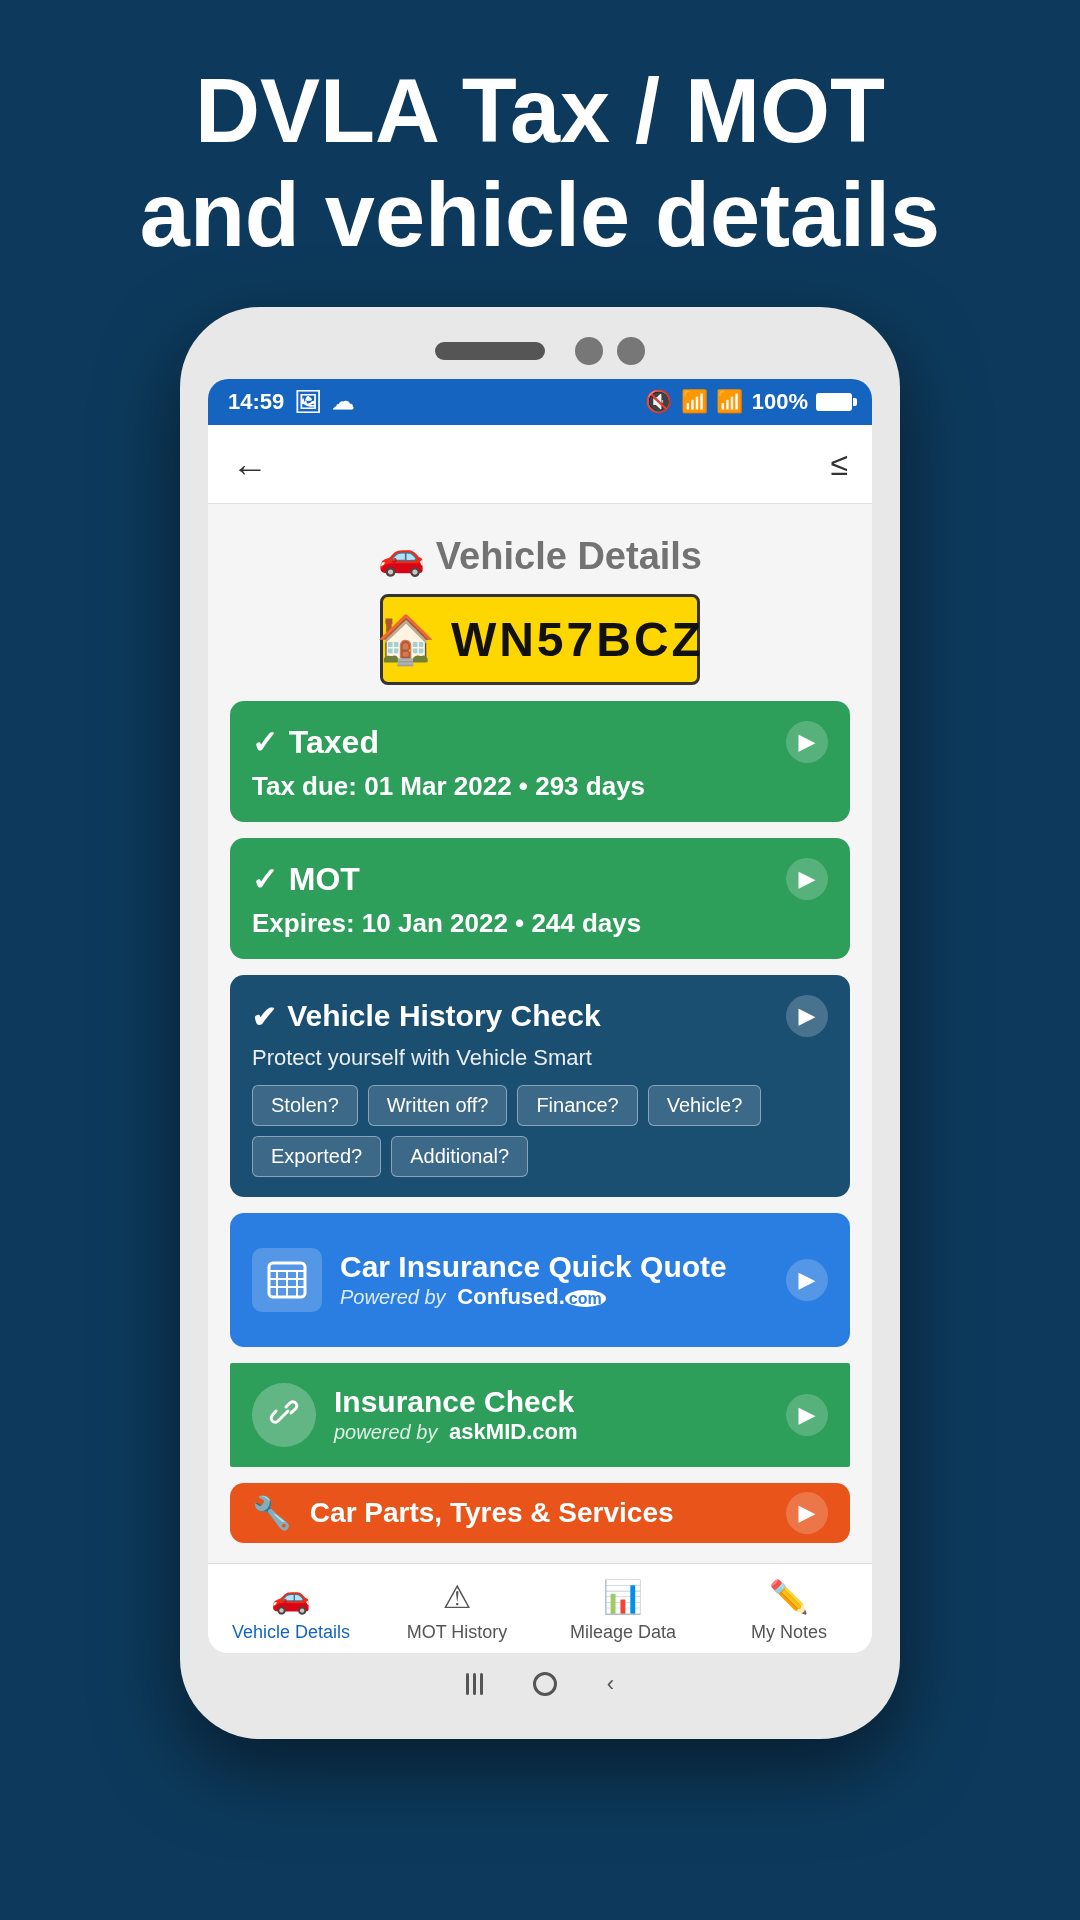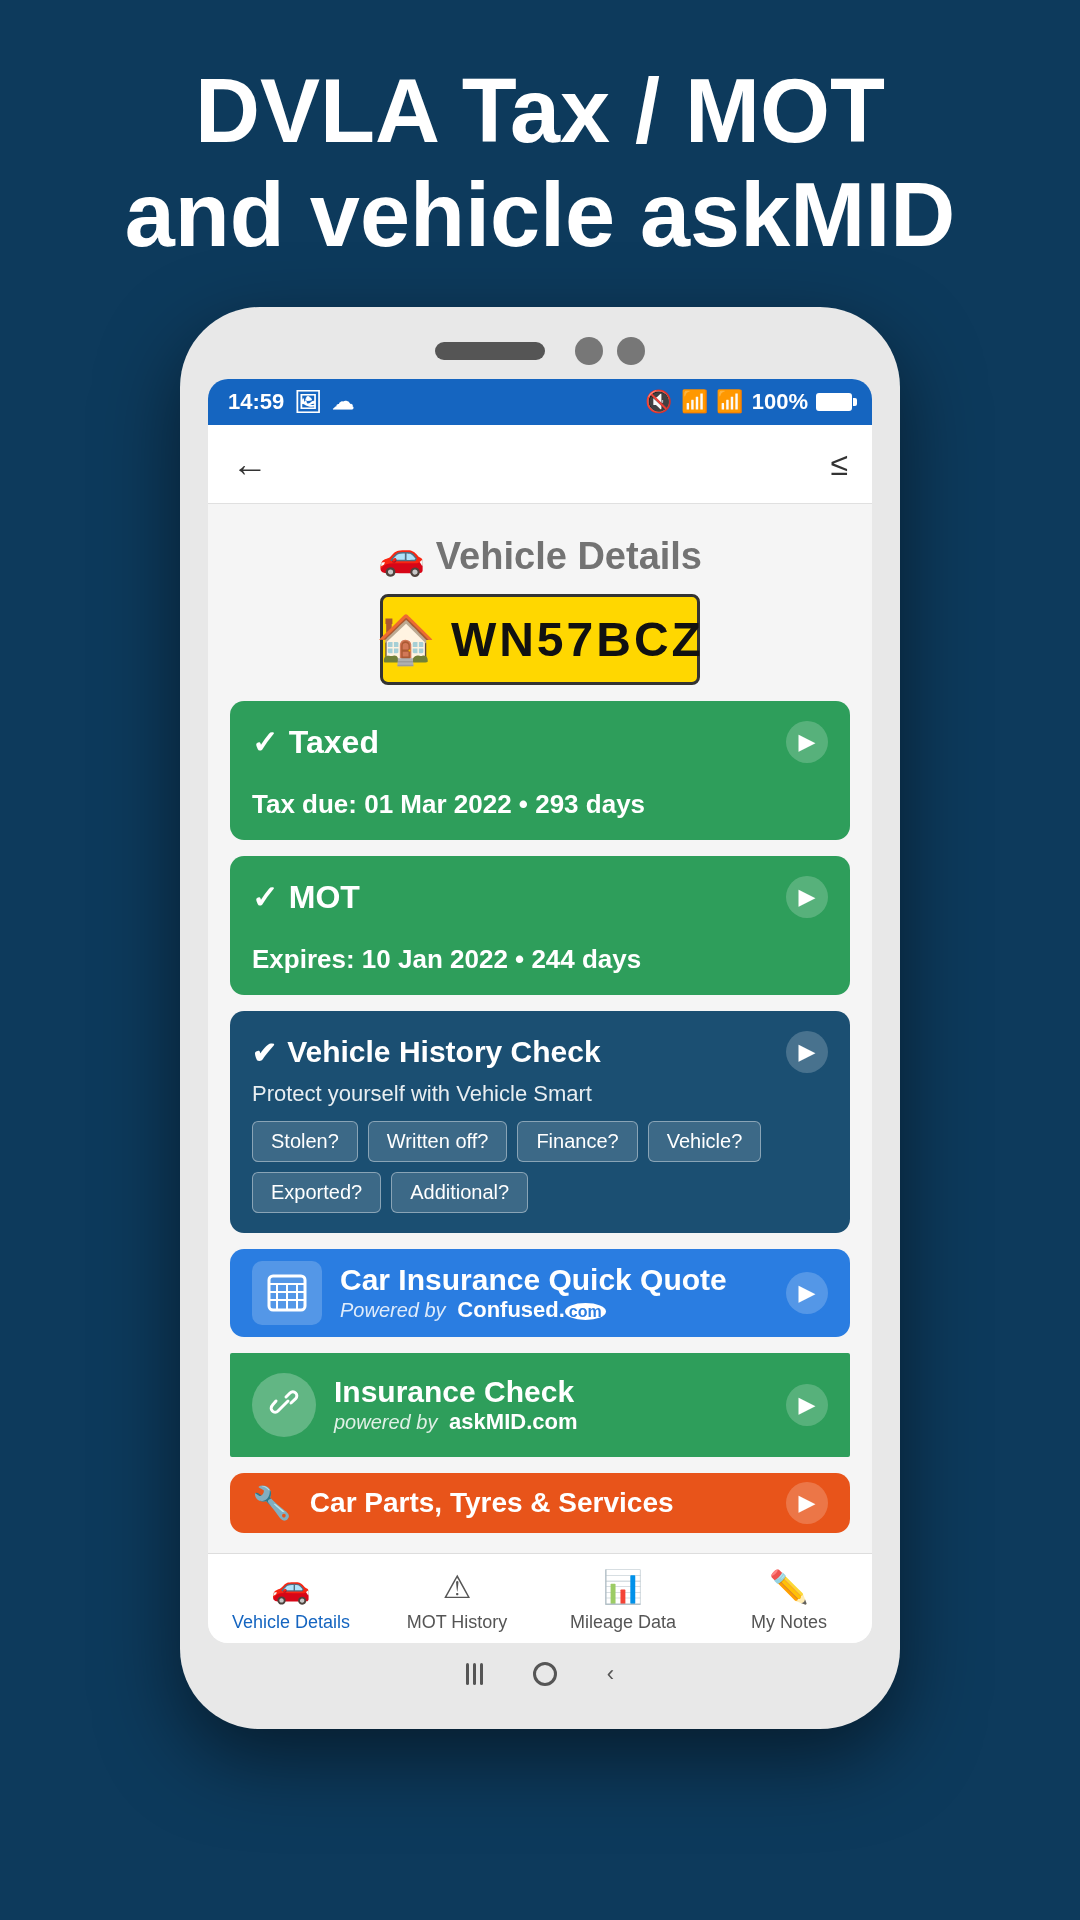--- a/index.html
+++ b/index.html
@@ -180,21 +180,21 @@
     .card-blue-dark {
       background: #1b4f72;
       border-radius: 14px;
       padding: 20px 22px;
       color: white;
       position: relative;
     }
     .card-blue-bright {
       background: #2a7de1;
       border-radius: 14px;
-      padding: 12px 22px;
+      padding: 35px 22px;
       color: white;
       display: flex;
       align-items: center;
       gap: 18px;
       position: relative;
     }
     .card-green-insurance {
       background: #2e9e5b;
       border-radius: 2px;
       padding: 20px 22px;
@@ -222,21 +222,20 @@
     .card-title {
       font-size: 32px;
       font-weight: bold;
       display: flex;
       align-items: center;
       gap: 10px;
     }
     .card-subtitle {
       font-size: 26px;
       font-weight: bold;
-      margin-top: 18px;
     }
     .card-arrow {
       width: 42px;
       height: 42px;
       border-radius: 50%;
       background: rgba(255,255,255,0.2);
       display: flex;
       align-items: center;
       justify-content: center;
       font-size: 22px;
@@ -380,21 +379,21 @@
     }
   </style>
 </head>
 <body>
 
 <div style="width:1080px; height:1920px; background:#0d3a5c; display:flex; flex-direction:column; align-items:center;">
 
   <div class="page-header">
     <h1>
       <span>DVLA Tax / MOT</span><br>
-      <span>and vehicle askMID</span>
+      <span>and vehicle details</span>
     </h1>
   </div>
 
   <div class="phone-frame">
 
     <div class="phone-top">
       <div class="phone-speaker"></div>
       <div class="phone-cameras">
         <div class="phone-camera"></div>
         <div class="phone-camera"></div>

